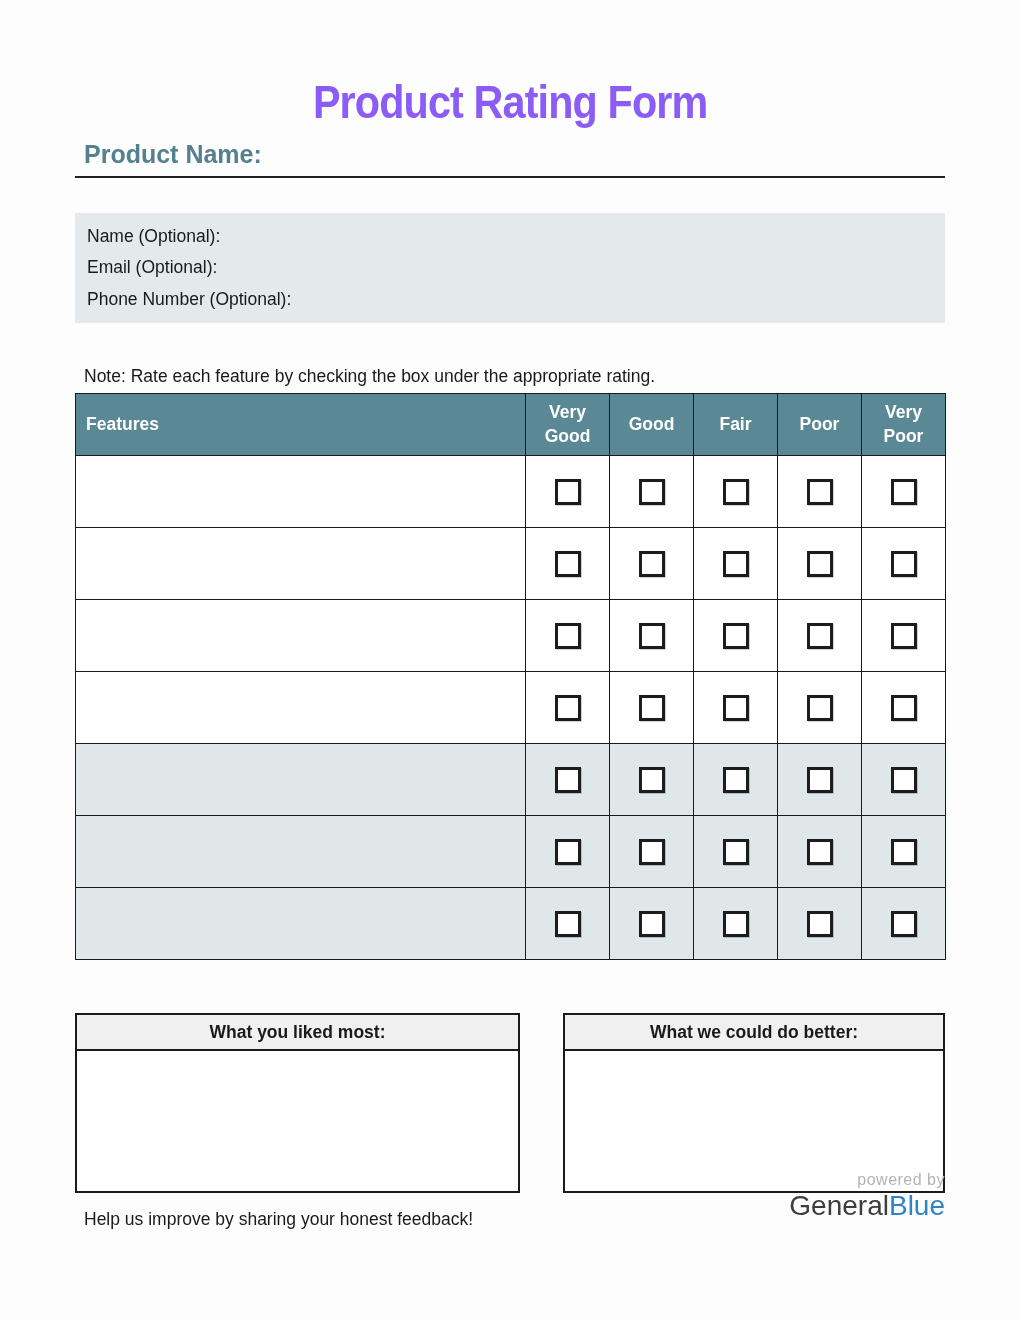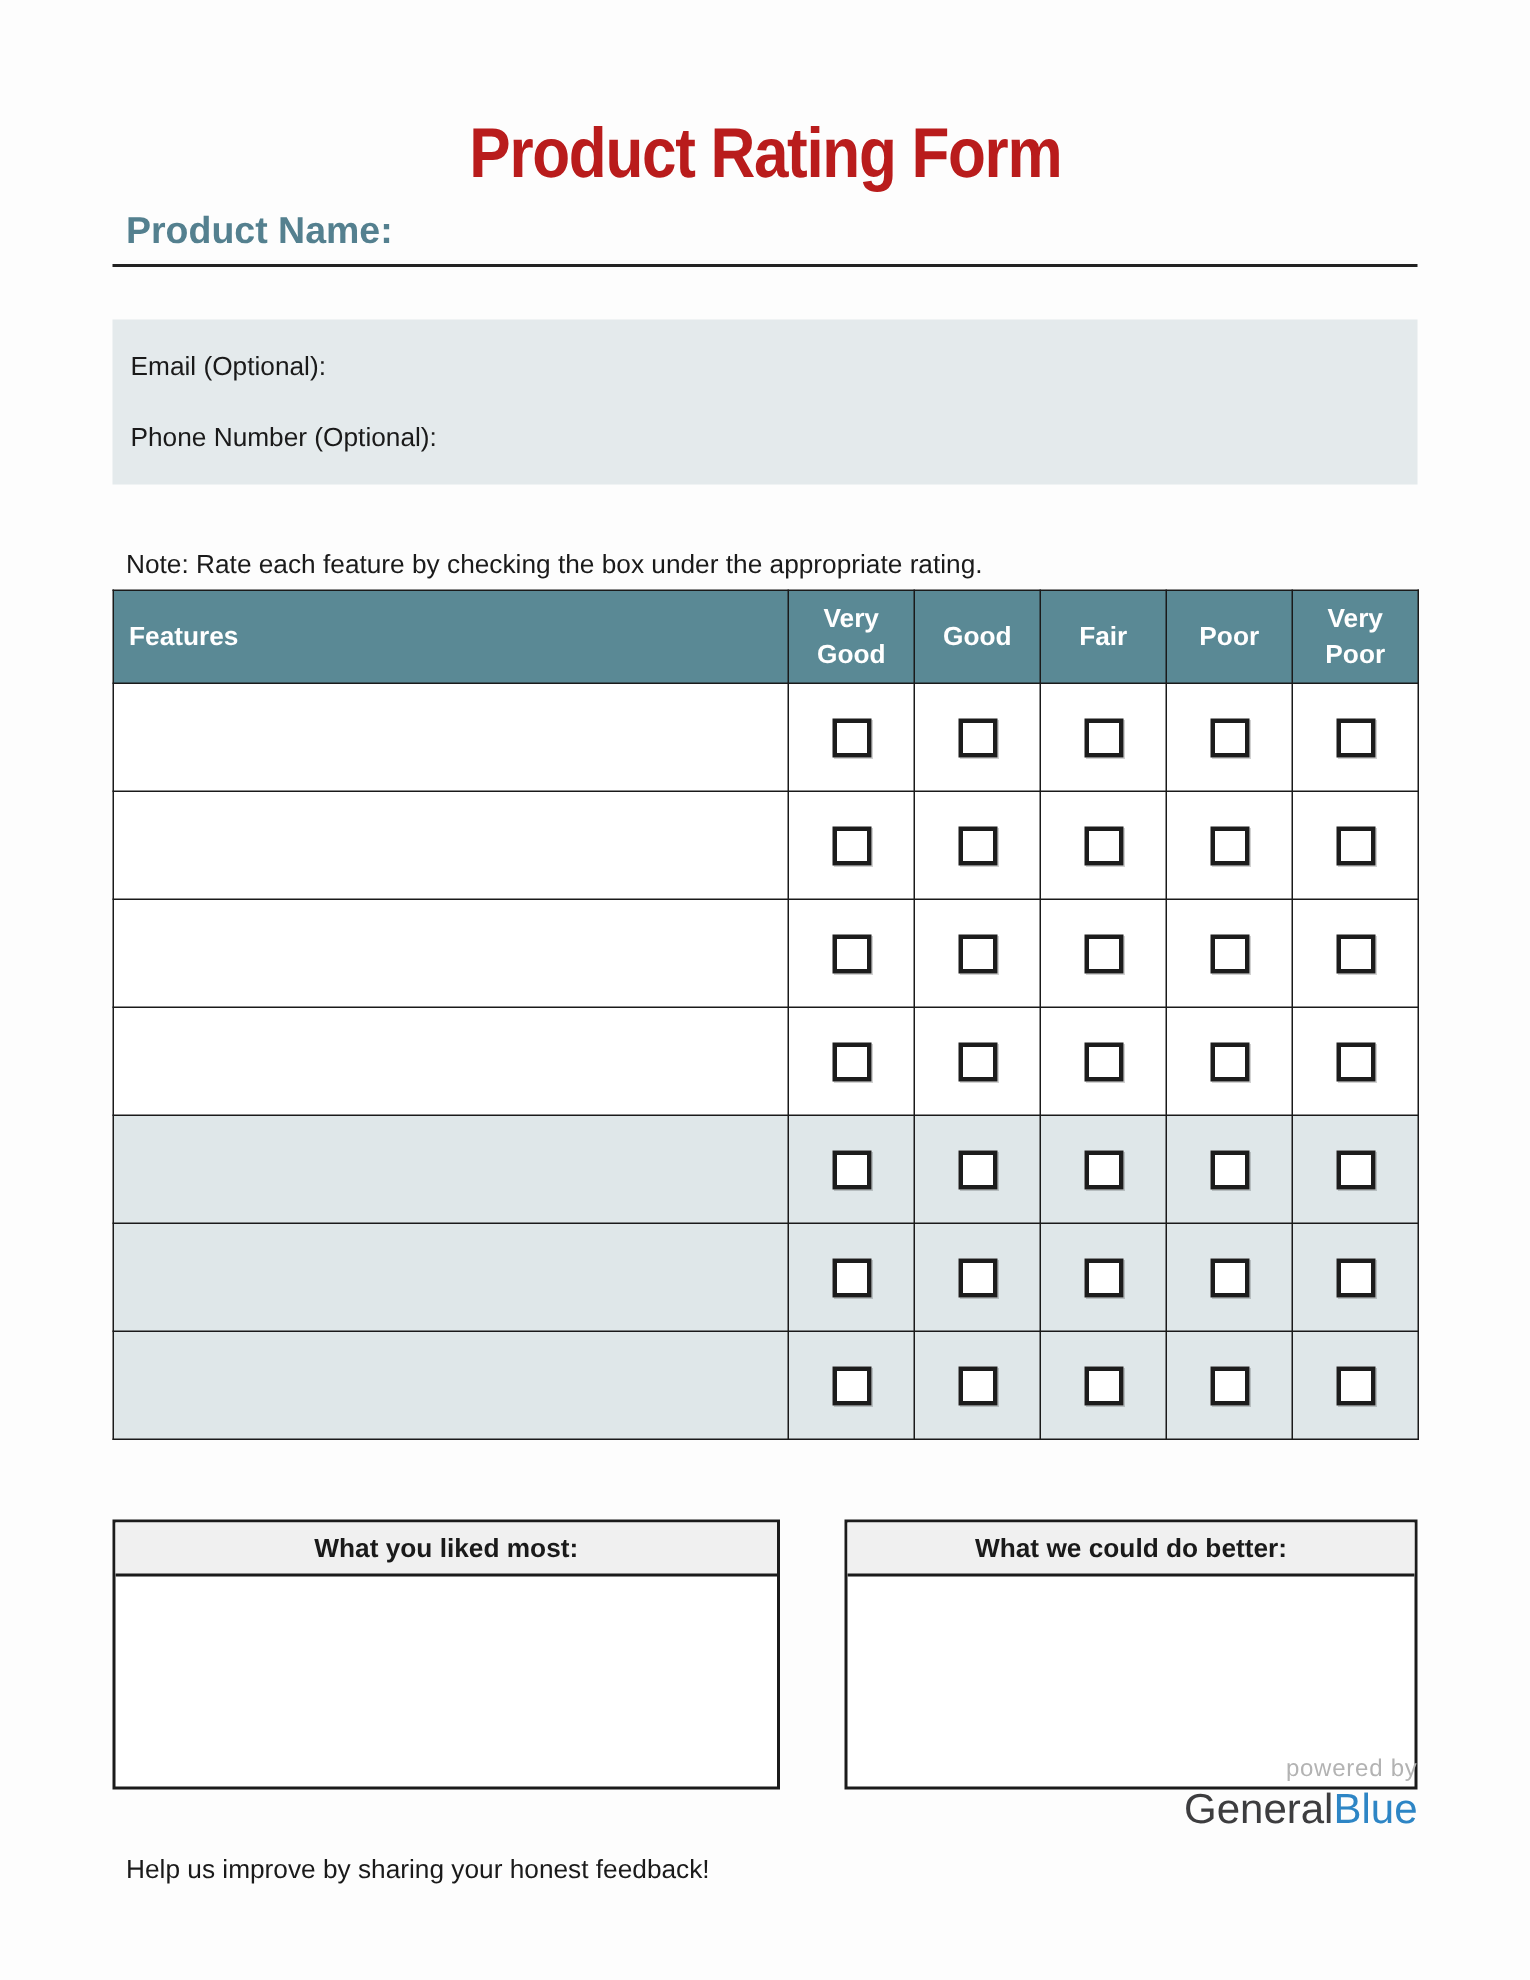--- a/index.html
+++ b/index.html
@@ -10,21 +10,21 @@
     font-family: "Liberation Sans", sans-serif;
     color: #1a1a1a;
   }
   .page-title {
     position: absolute;
     top: 74px; left: 0; width: 1020px;
     text-align: center;
     font-size: 47px;
     font-weight: 800;
     letter-spacing: -1px;
-    color: #b91c1c;
+    color: #8b5cf6;
   }
   .page-title .squeeze {
     display: inline-block;
     transform: scaleX(0.88);
     transform-origin: center;
   }
   .product-name {
     position: absolute;
     top: 140px; left: 84px;
     font-size: 25px;
@@ -108,21 +108,20 @@
     align-items: center;
     justify-content: center;
     font-weight: 700;
     font-size: 17.5px;
   }
   .comment-box .box-body { height: 140px; }
   .footer-text {
     position: absolute;
     top: 1209px; left: 84px;
     font-size: 17.5px;
-    margin-top: 27px;
   }
   .brand-block {
     position: absolute;
     top: 1171px; right: 75px;
     text-align: right;
     line-height: 1.1;
   }
   .powered-by {
     font-size: 16px;
     color: #b3b3b3;
@@ -137,20 +136,21 @@
 <body>
 
 <div class="page-title">
   <span class="squeeze">Product Rating Form</span>
 </div>
 
 <div class="product-name">Product Name:</div>
 <div class="product-rule"></div>
 
 <div class="info-box">
+  <div>Name (Optional):</div>
   <div>Email (Optional):</div>
   <div>Phone Number (Optional):</div>
 </div>
 
 <div class="note-text">Note: Rate each feature by checking the box under the appropriate rating.</div>
 
 <table class="rating-table">
   <colgroup>
     <col class="c-feature">
     <col class="c-rate">

